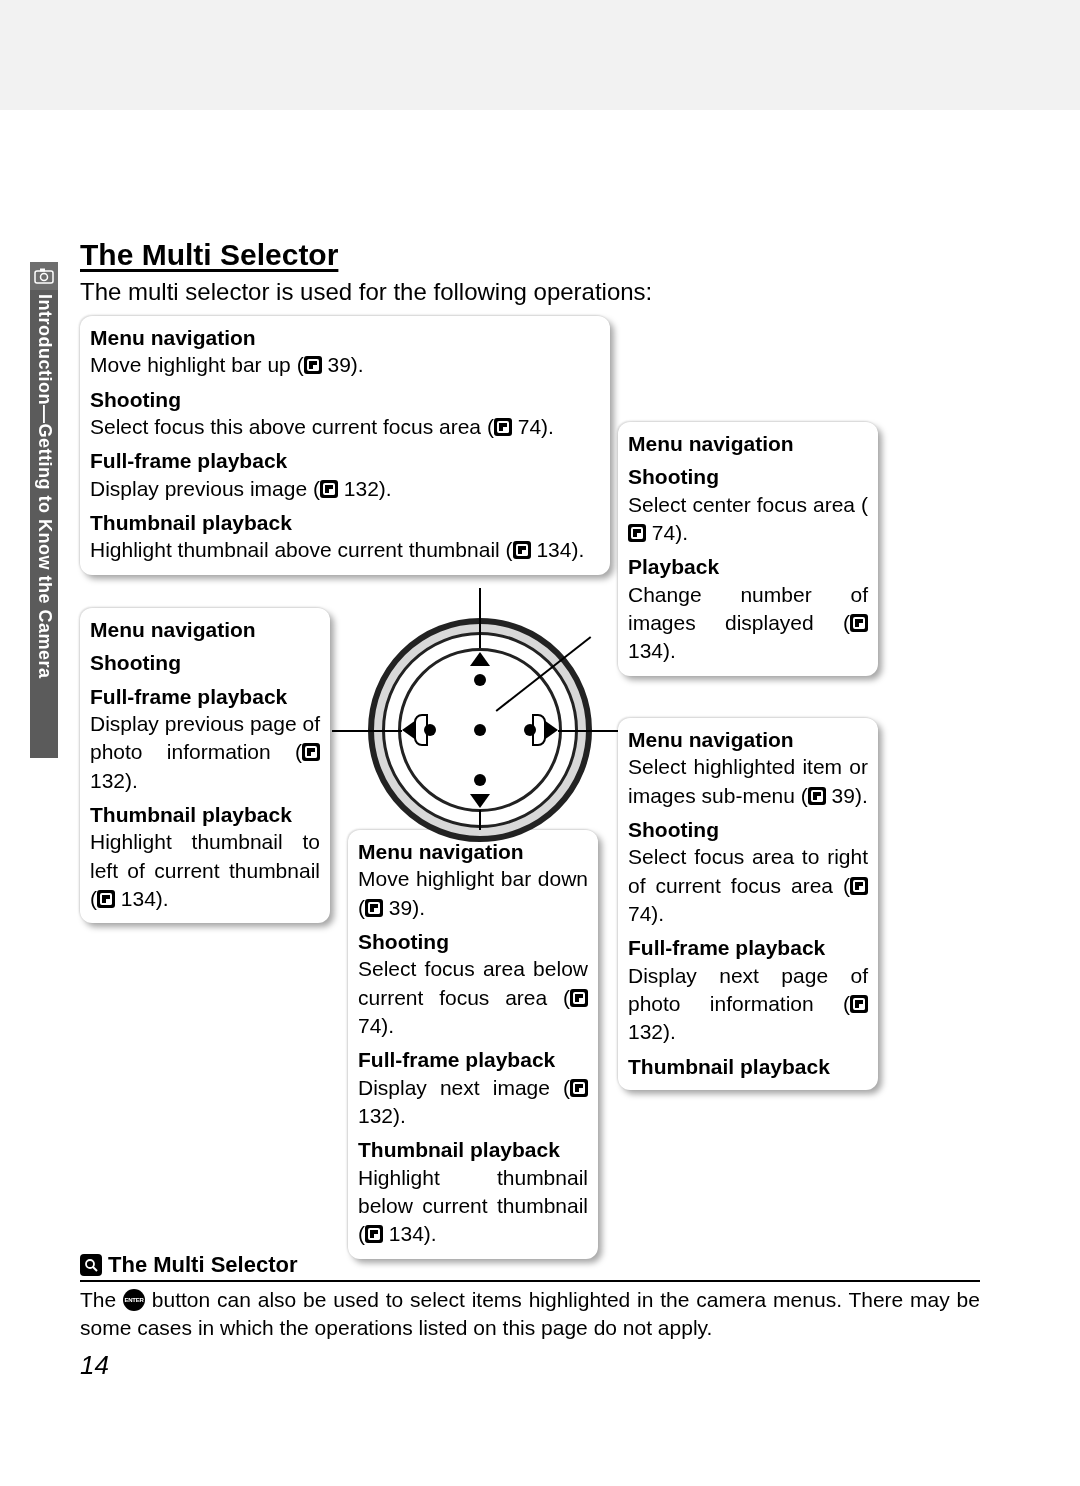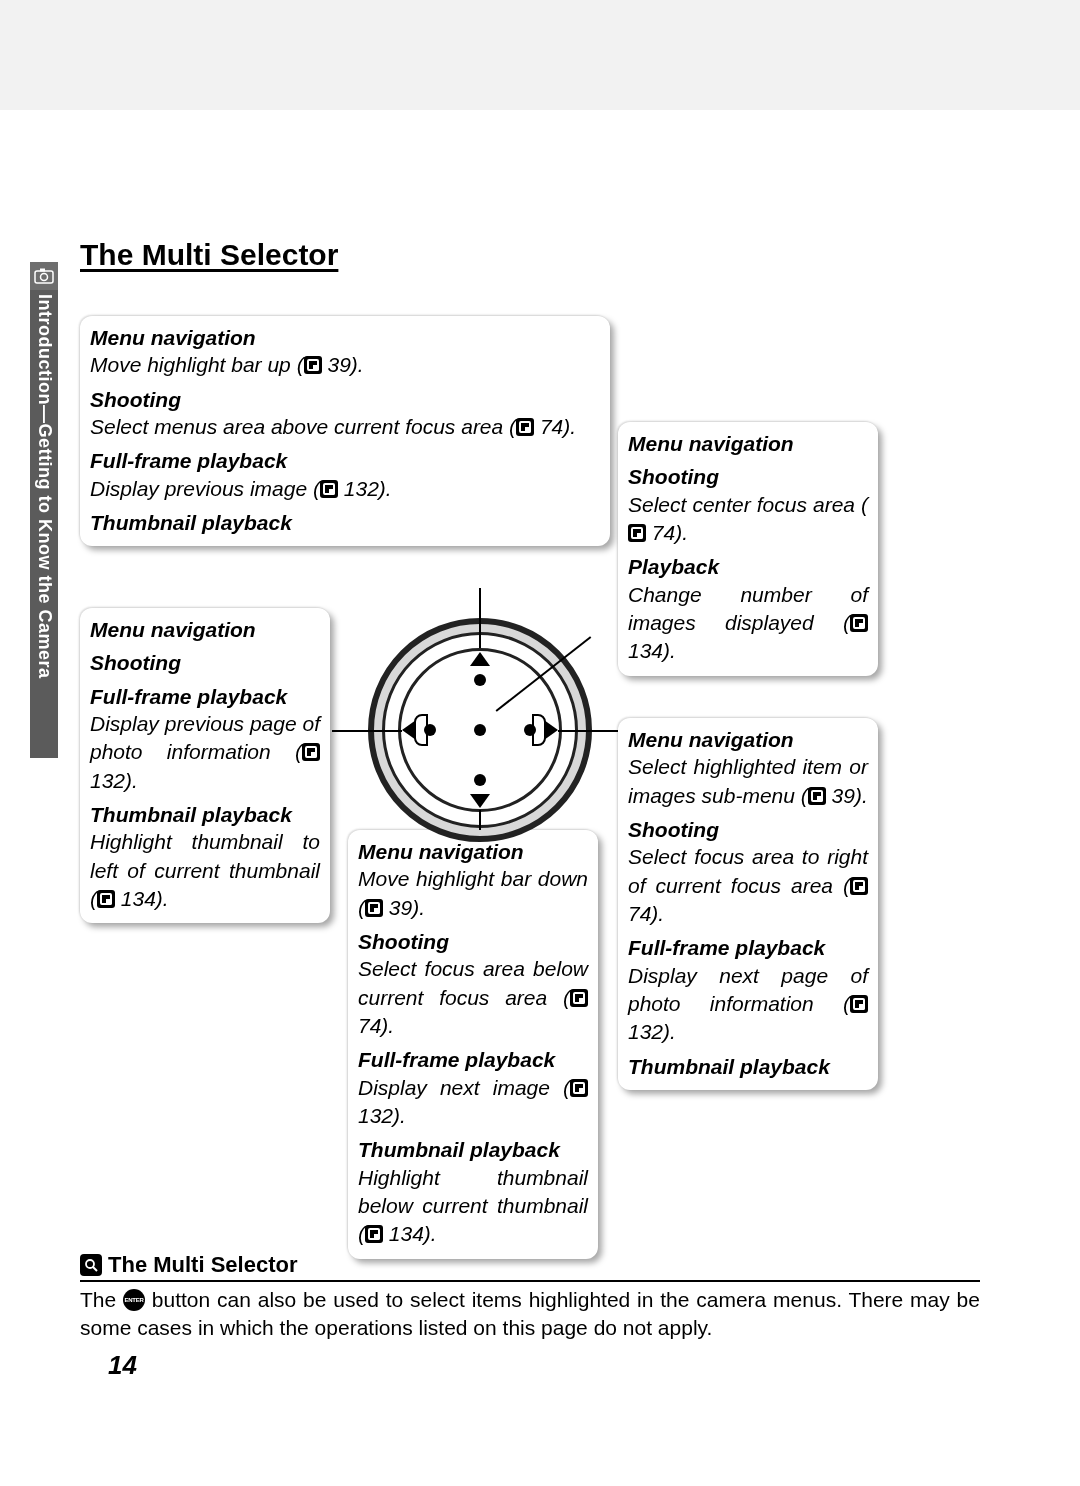--- a/index.html
+++ b/index.html
@@ -9,30 +9,30 @@
   .side-tab { position: absolute; left: 30px; top: 152px; width: 28px; height: 496px; background: #5b5b5b; border-radius: 0; }
   .side-tab .side-icon { position:absolute; top:0; left:0; width:28px; height:28px; display:flex; align-items:center; justify-content:center; background:#6e6e6e; }
   .side-tab-text { position:absolute; top:32px; left:0; width:28px; height:460px; display:flex; align-items:flex-start; justify-content:center; }
   .side-tab-text span { writing-mode: vertical-rl; text-orientation: mixed; transform: rotate(0deg); color:#fff; font-weight:700; font-size:18px; letter-spacing:0.5px; white-space:nowrap; }
 
   .content { position:absolute; left:80px; top:128px; width:920px; }
   .h1 { font-weight:700; font-size:30px; text-decoration: underline; text-underline-offset:4px; margin-bottom:6px; }
   .intro { font-size:24px; margin-bottom:8px; }
 
   .card { position:absolute; background:#fff; border-radius:12px; padding:8px 10px 10px 10px; box-shadow: 4px 4px 6px rgba(0,0,0,0.35), -1px -1px 2px rgba(0,0,0,0.15); }
-  .card .grp { margin-bottom:6px;font-style:italic; }
+  .card .grp { margin-bottom:6px; }
   .card .grp:last-child { margin-bottom:0; }
   .t { font-weight:700; font-size:21px; line-height:1.3; }
   .d { font-size:21px; line-height:1.35; }
   .d.j { text-align: justify; text-justify: inter-word; }
   .ref-ic { display:inline-flex; width:18px; height:18px; background:#000; border-radius:3px; position:relative; vertical-align:-2px; }
   .ref-ic::before { content:""; position:absolute; left:3px; top:3px; width:8px; height:8px; border:2px solid #fff; border-radius:2px; }
   .ref-ic::after { content:""; position:absolute; left:9px; top:9px; width:6px; height:6px; background:#fff; border-radius:0 0 2px 0; }
 
-  .page-num { position:absolute; left:80px; top:1240px; font-weight:700; font-style:italic; font-size:26px;margin-left:28px; }
+  .page-num { position:absolute; left:80px; top:1240px; font-weight:400; font-style:italic; font-size:26px; }
 
   .note-row { position:absolute; left:80px; top:1142px; width:900px; }
   .note-hdr { display:flex; align-items:center; gap:6px; border-bottom:2px solid #000; padding-bottom:2px; margin-bottom:4px; }
   .note-ic { width:22px; height:22px; background:#000; border-radius:4px; display:inline-flex; align-items:center; justify-content:center; }
   .note-ic svg { fill:#fff; }
   .note-title { font-weight:700; font-size:22px; }
   .note-body { font-size:21px; line-height:1.35; text-align:justify; }
   .enter-ic { display:inline-flex; width:22px; height:22px; background:#000; border-radius:50%; vertical-align:-4px; position:relative; }
   .enter-ic::after{ content:"ENTER"; position:absolute; color:#fff; font-size:6px; font-weight:700; left:50%; top:50%; transform:translate(-50%,-50%); letter-spacing:-0.3px; }
 
@@ -75,37 +75,39 @@
             <rect x="6" y="0.5" width="5" height="3" fill="#fff"></rect>
           </svg>
       </div>
       <div class="side-tab-text">
         <span>Introduction—Getting to Know the Camera</span>
       </div>
     </div>
 
     <div class="content">
       <div class="h1">The Multi Selector</div>
+      <div class="intro">The multi selector is used for the following operations:</div>
     </div>
 
     <div class="card" style="left:80px; top:206px; width:530px;">
       <div class="grp">
         <div class="t">Menu navigation</div>
         <div class="d"><span>Move highlight bar up (</span><span class="ref-ic"></span><span> 39).</span></div>
       </div>
       <div class="grp">
         <div class="t">Shooting</div>
-        <div class="d"><span>Select menus area above current focus area (</span><span class="ref-ic"></span><span> 74).</span></div>
+        <div class="d"><span>Select focus this above current focus area (</span><span class="ref-ic"></span><span> 74).</span></div>
       </div>
       <div class="grp">
         <div class="t">Full-frame playback</div>
         <div class="d"><span>Display previous image (</span><span class="ref-ic"></span><span> 132).</span></div>
       </div>
       <div class="grp">
         <div class="t">Thumbnail playback</div>
+        <div class="d nowrap"><span>Highlight thumbnail above current thumbnail (</span><span class="ref-ic"></span><span> 134).</span></div>
       </div>
     </div>
 
     <div class="card" style="left:80px; top:498px; width:250px;">
       <div class="grp">
         <div class="t">Menu navigation</div>
       </div>
       <div class="grp">
         <div class="t">Shooting</div>
       </div>

